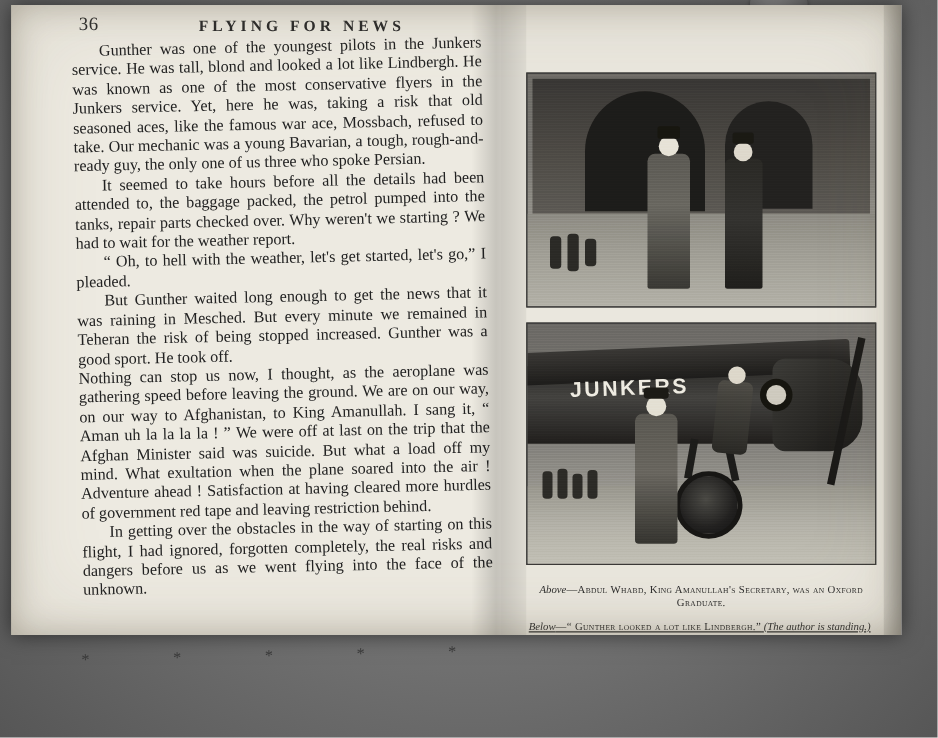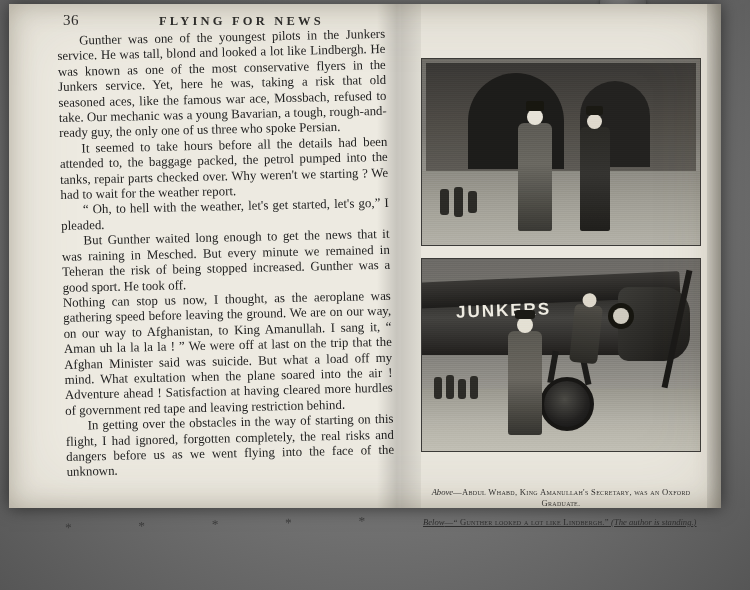--- a/index.html
+++ b/index.html
@@ -290,21 +290,20 @@
   .caption {
     position: absolute;
     left: 22px;
     top: 462px;
     width: 276px;
     font-size: 8.6px;
     line-height: 11.4px;
     color: #2c2c2c;
     text-align: center;
     font-family: "Liberation Serif", serif;
-    margin-top: 21px;
   }
   .caption .lbl { font-style: italic; }
   .caption .sc { font-variant: small-caps; letter-spacing: .3px; }
   .caption .row2 { margin-top: 7px; text-align: left; text-decoration: underline; }
   .caption .row2 .ital { font-style: italic; }
 
   
   .edge {
     position:absolute; right:0; top:0; bottom:0; width: 14px;
     background: linear-gradient(to right, rgba(0,0,0,.10), rgba(0,0,0,.30));

